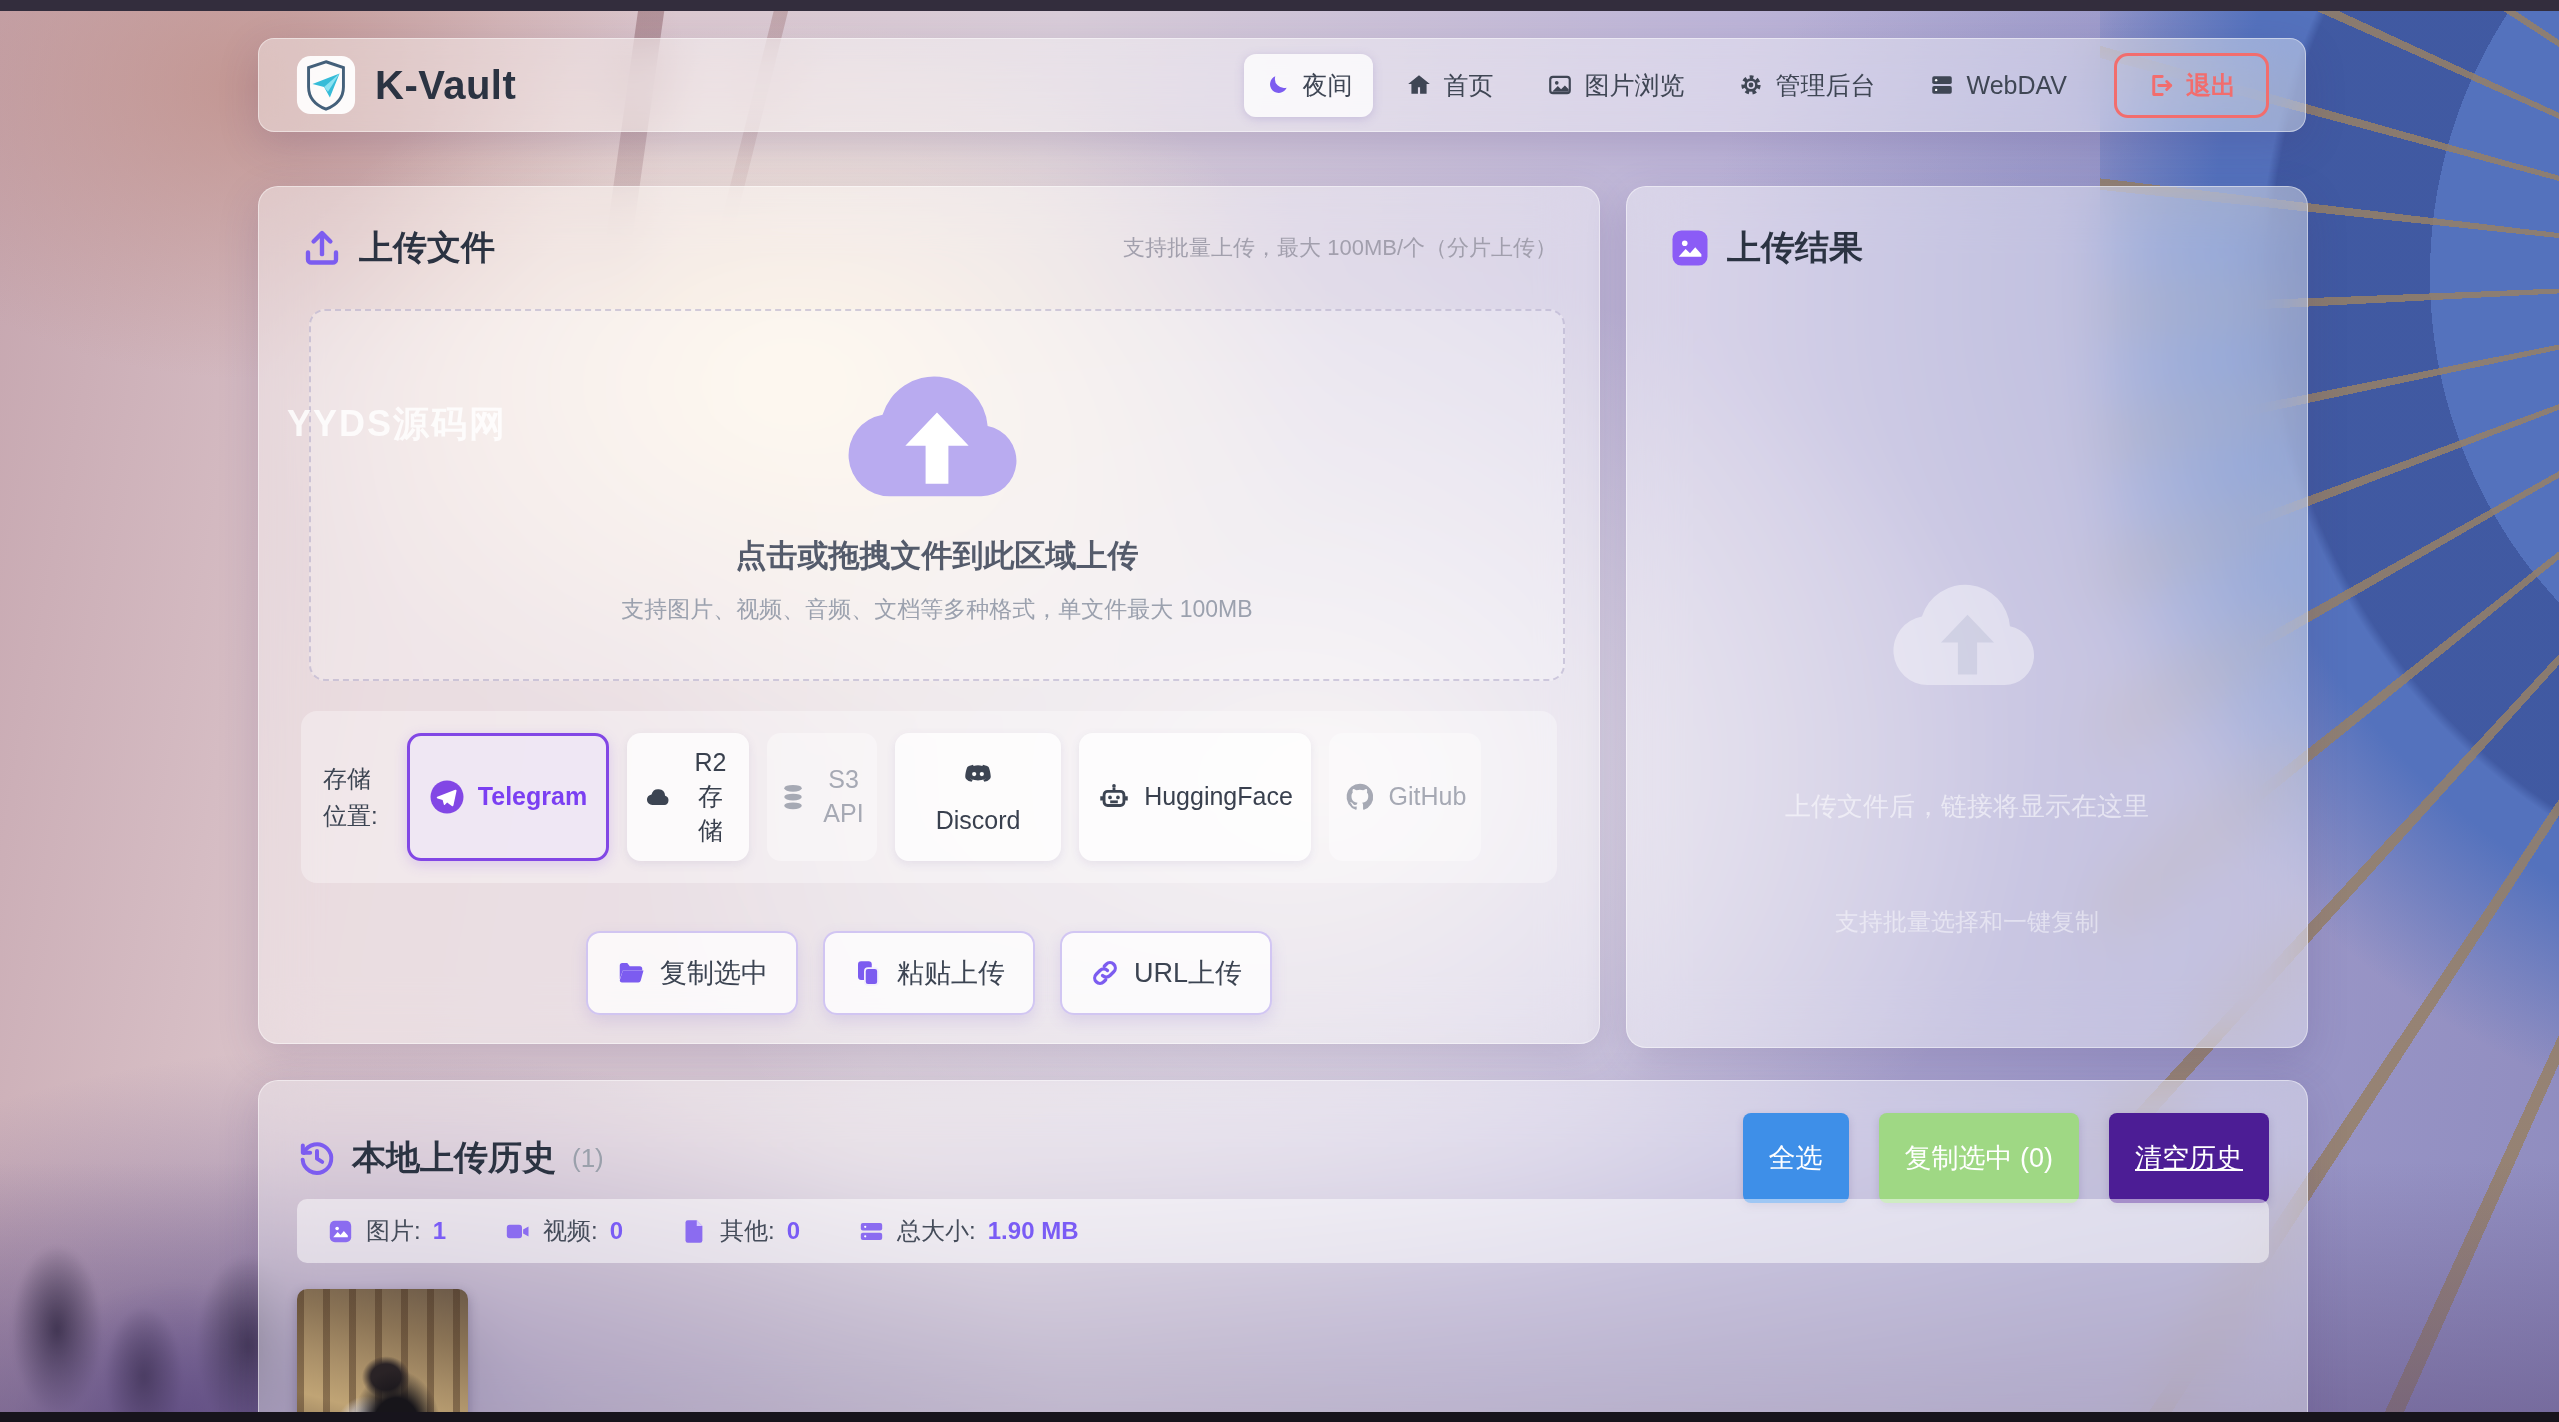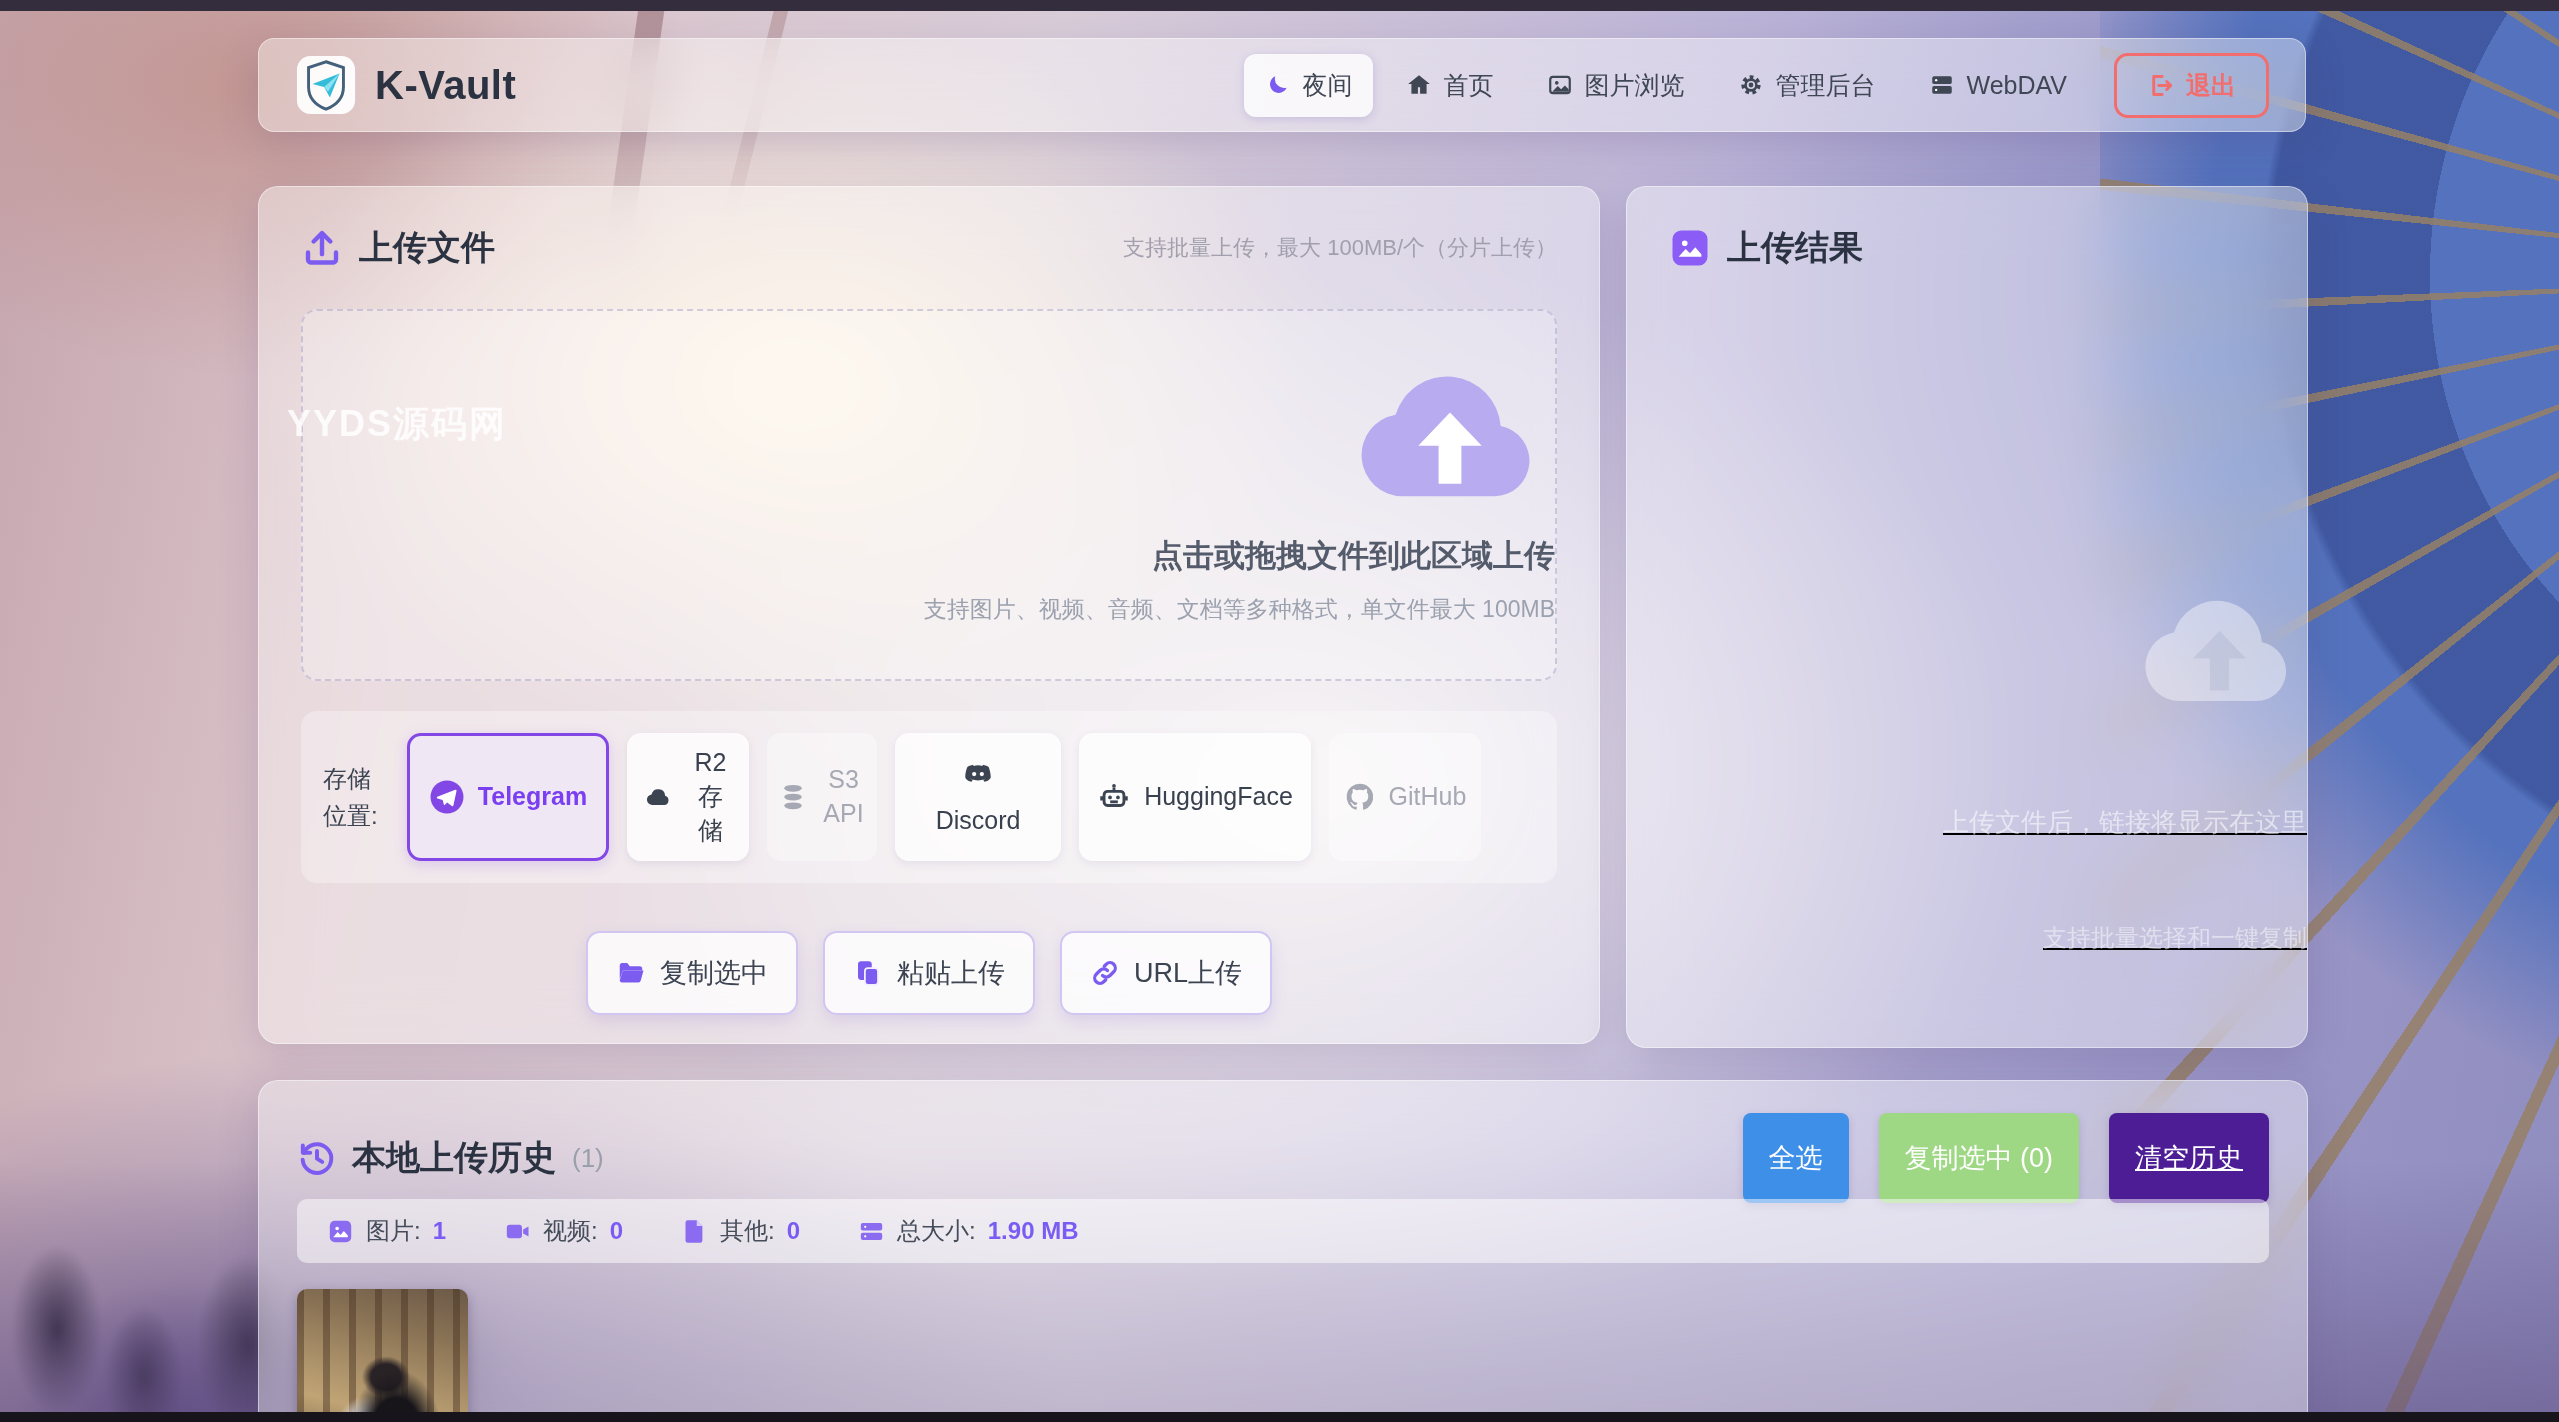--- a/index.html
+++ b/index.html
@@ -56,23 +56,23 @@
     border:3px solid #f26d6d;border-radius:14px;color:#f26d6d;font-size:25px;font-weight:700;
     background:rgba(255,255,255,0.07);cursor:pointer;white-space:nowrap;}
   .logout svg{width:27px;height:27px;}
 
   
   .upload{left:258px;top:186px;width:1340px;height:856px;}
   .card-head{position:absolute;left:42px;right:42px;top:38px;display:flex;align-items:center;}
   .card-head .h-icon{width:42px;height:42px;flex:0 0 auto;}
   .card-head .h-title{font-size:34px;font-weight:700;color:#2b3342;margin-left:16px;}
   .card-head .h-hint{margin-left:auto;font-size:22px;color:rgba(158,156,170,0.95);}
-  .dropzone{position:absolute;left:42px;top:122px;width:1256px;height:372px;box-sizing:border-box;
+  .dropzone{position:absolute;left:50px;top:122px;width:1256px;height:372px;box-sizing:border-box;
     background:rgba(255,255,255,0.26);border:2px dashed rgba(175,168,200,0.55);border-radius:16px;
-    display:flex;flex-direction:column;align-items:flex-end;padding-top:46px;cursor:pointer;}
+    display:flex;flex-direction:column;align-items:center;padding-top:46px;cursor:pointer;}
   .dz-cloud{width:210px;height:152px;}
   .dz-main{margin-top:26px;font-size:31px;font-weight:600;color:#545b6b;}
   .dz-sub{margin-top:17px;font-size:23px;color:#9ba1ae;}
   .storage{position:absolute;left:42px;top:524px;width:1256px;height:172px;box-sizing:border-box;
     background:rgba(255,255,255,0.32);border-radius:16px;display:flex;align-items:center;
     padding:0 22px;gap:18px;}
   .storage-label{width:66px;font-size:24px;color:#3c4452;line-height:1.55;}
   .st-btn{height:128px;border-radius:14px;display:flex;align-items:center;justify-content:center;
     gap:13px;font-size:25px;cursor:pointer;box-sizing:border-box;text-align:center;line-height:1.35;}
   .st-btn svg{flex:0 0 auto;}
@@ -84,21 +84,21 @@
   .actions{position:absolute;left:0;top:744px;width:100%;display:flex;justify-content:center;gap:25px;}
   .act-btn{width:208px;height:80px;border-radius:14px;background:rgba(255,255,255,0.78);
     border:2px solid rgba(167,146,234,0.5);box-shadow:0 6px 16px rgba(120,90,200,0.16);
     display:flex;align-items:center;justify-content:center;gap:14px;font-size:27px;color:#3c4452;cursor:pointer;}
   .act-btn svg{width:30px;height:30px;}
   .watermark{position:absolute;left:287px;top:400px;font-size:36px;font-weight:700;
     color:rgba(255,255,255,0.82);letter-spacing:2px;z-index:5;}
 
   
   .results{left:1626px;top:186px;width:680px;height:860px;}
-  .empty{position:absolute;left:0;top:396px;width:100%;display:flex;flex-direction:column;align-items:flex-end;text-decoration:underline;}
+  .empty{position:absolute;left:0;top:380px;width:100%;display:flex;flex-direction:column;align-items:center;}
   .empty .e-cloud{width:175px;height:130px;opacity:0.55;}
   .e-line1{margin-top:92px;font-size:26px;color:rgba(255,255,255,0.55);}
   .e-line2{margin-top:82px;font-size:24px;color:rgba(255,255,255,0.48);}
 
   
   .history{left:258px;top:1080px;width:2048px;height:400px;}
   .hist-head{position:absolute;left:38px;right:38px;top:32px;display:flex;align-items:center;}
   .hist-head .h-icon{width:40px;height:40px;}
   .hist-head .h-title{font-size:34px;font-weight:700;color:#2b3342;margin-left:15px;}
   .hist-count{font-size:26px;color:#9aa0ab;margin-left:16px;}

